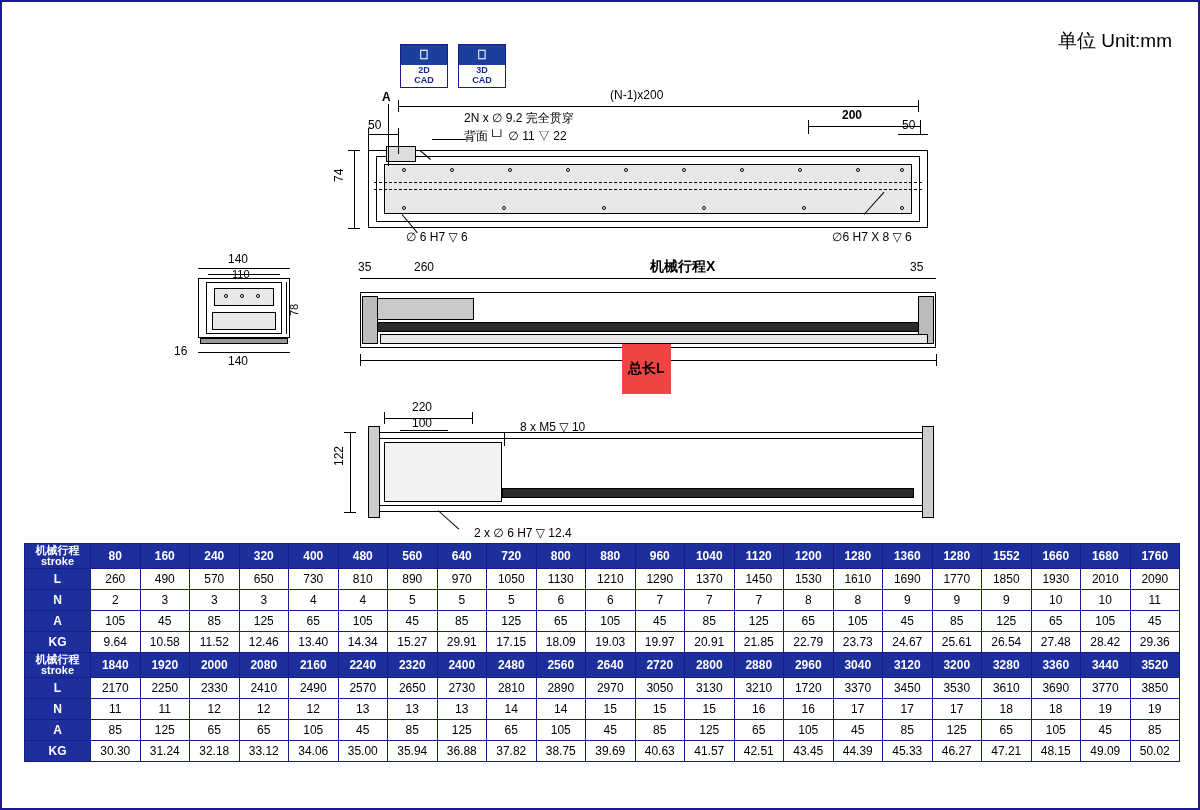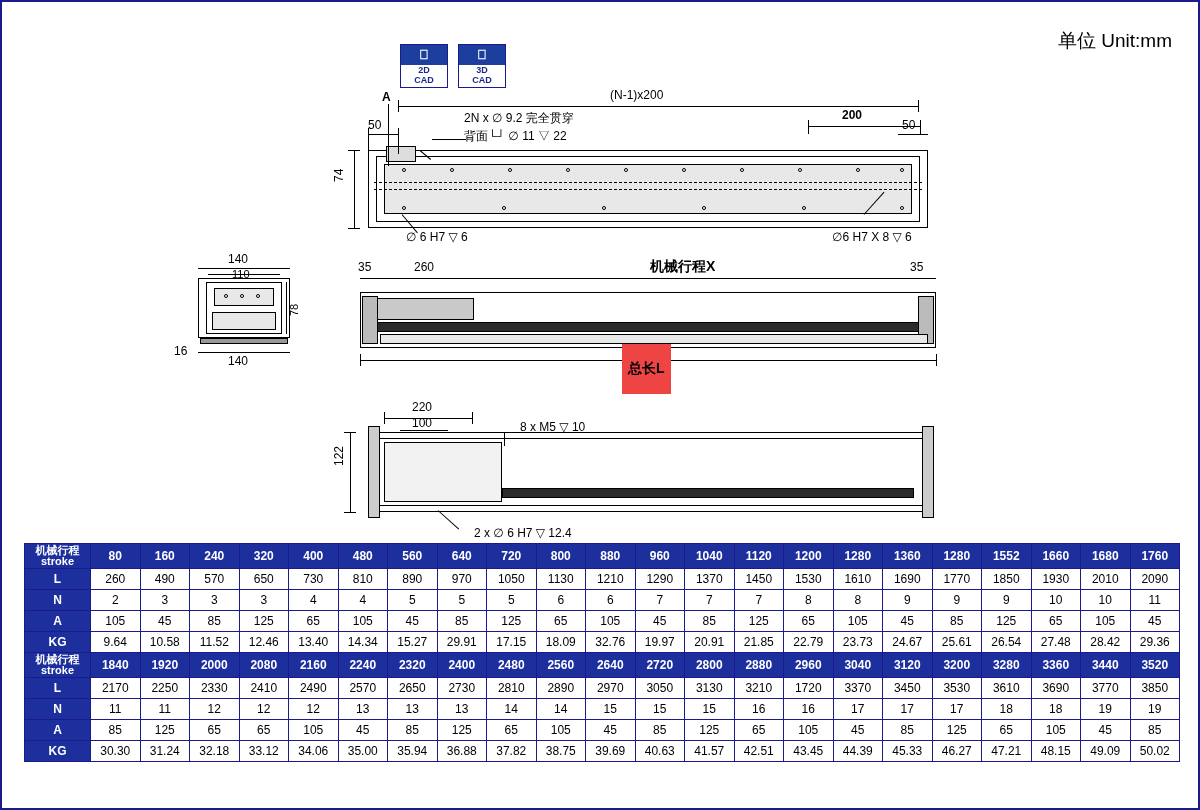--- a/index.html
+++ b/index.html
@@ -343,21 +343,21 @@
             <td class="data">9.64</td>
             <td class="data">10.58</td>
             <td class="data">11.52</td>
             <td class="data">12.46</td>
             <td class="data">13.40</td>
             <td class="data">14.34</td>
             <td class="data">15.27</td>
             <td class="data">29.91</td>
             <td class="data">17.15</td>
             <td class="data">18.09</td>
-            <td class="data">32.76</td>
+            <td class="data">19.03</td>
             <td class="data">19.97</td>
             <td class="data">20.91</td>
             <td class="data">21.85</td>
             <td class="data">22.79</td>
             <td class="data">23.73</td>
             <td class="data">24.67</td>
             <td class="data">25.61</td>
             <td class="data">26.54</td>
             <td class="data">27.48</td>
             <td class="data">28.42</td>

